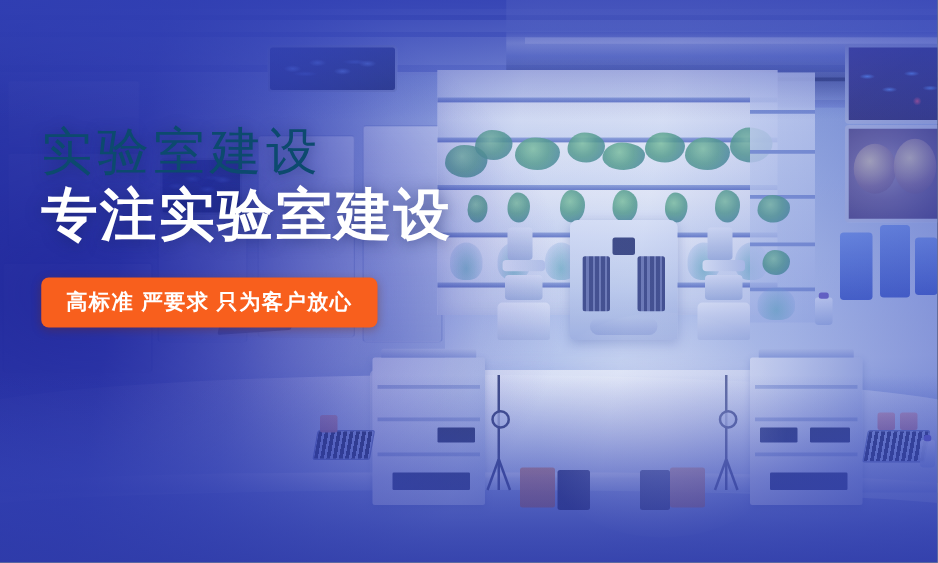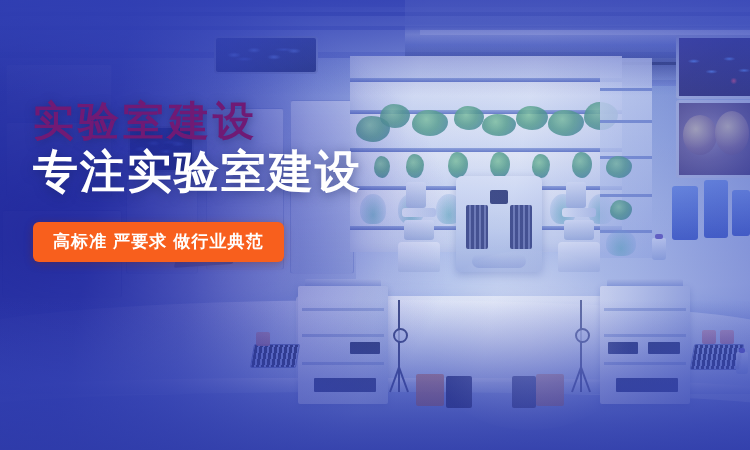--- a/index.html
+++ b/index.html
@@ -379,25 +379,25 @@
     color: #e9edfb;
     font-size: 17px;
     letter-spacing: 2.2px;
     line-height: 1.2;
     font-weight: 400;
     text-shadow: 0 1px 4px rgba(20,30,90,.55);
     margin: 0 0 34px 0;
     white-space: nowrap;
   }
   .h1 {
-    color: #701a75;
+    color: #0c4a6e;
     font-size: 41px;
     letter-spacing: 4px;
     line-height: 1.06;
-    font-weight: 700;
+    font-weight: 400;
     margin: 0;
     text-shadow: 0 2px 10px rgba(22,32,95,.5);
     white-space: nowrap;
   }
   .h2 {
     color: #ffffff;
     font-size: 45px;
     letter-spacing: 2px;
     line-height: 1.12;
     font-weight: 700;
@@ -584,16 +584,16 @@
 
   <div class="grade-cool"></div>
   <div class="grade-blue"></div>
   <div class="grade-violet"></div>
   <div class="grade-top"></div>
   <div class="grade-bottom"></div>
 
   <div class="content">
     <h1 class="h1">实验室建设</h1>
     <h2 class="h2">专注实验室建设</h2>
-    <div class="badge">高标准 严要求 做行业典范</div>
+    <div class="badge">高标准 严要求 只为客户放心</div>
   </div>
 
 </div>
 
 </body></html>

